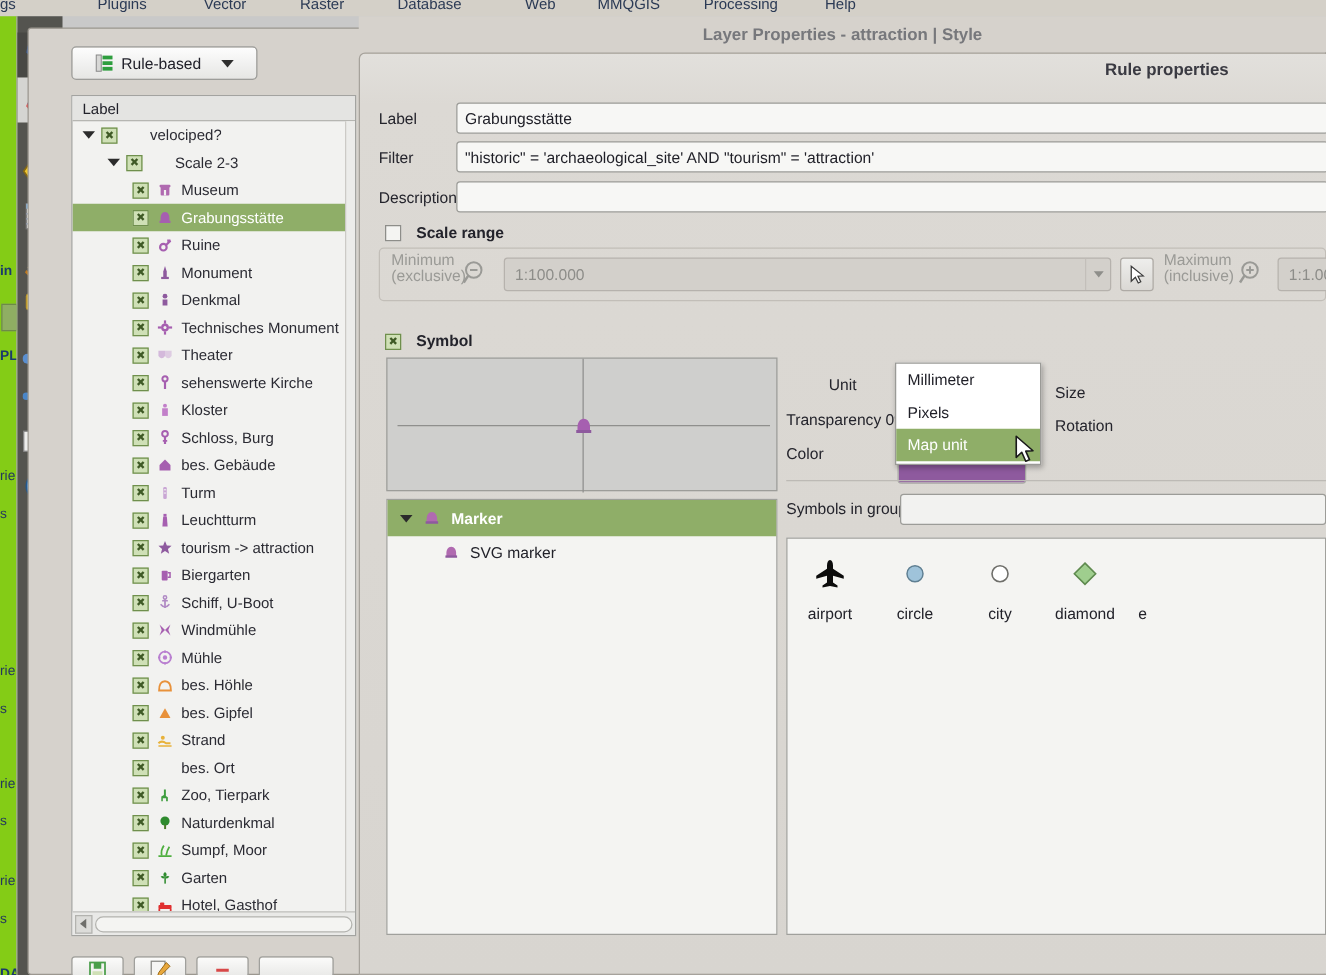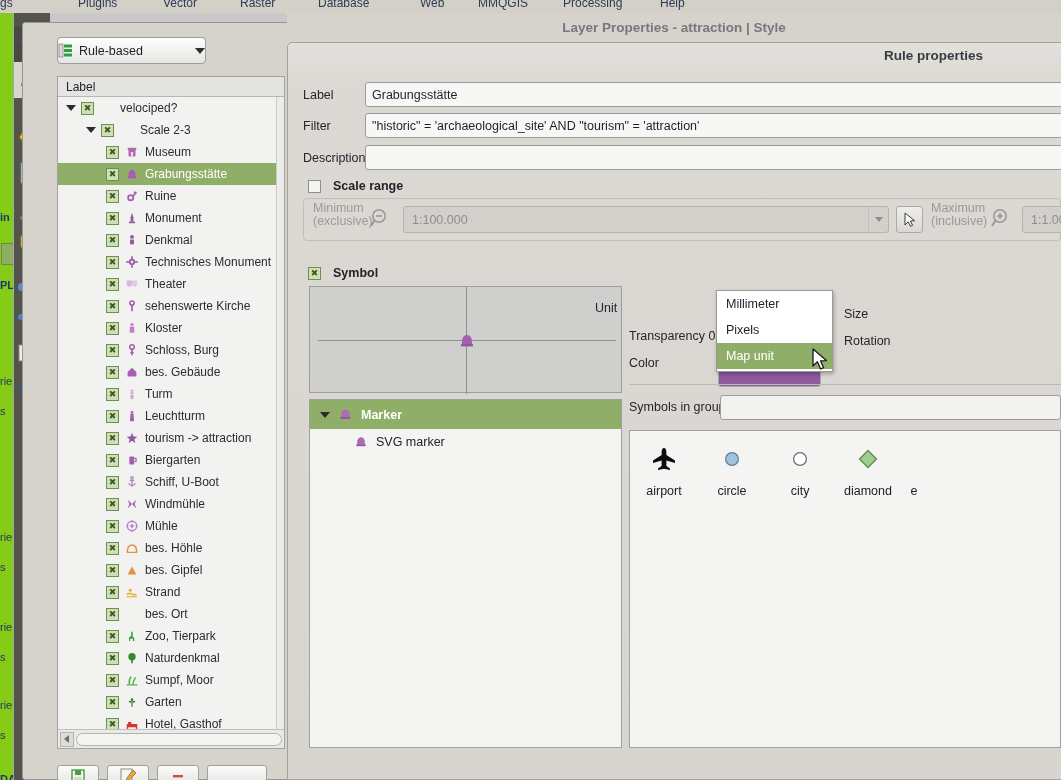--- a/index.html
+++ b/index.html
@@ -54,21 +54,21 @@
   .stylewin {
     position: absolute; left: 22px; top: 22px; width: 1039px; height: 758px;
     background: #d6d2cc; border: 1px solid #9b978f;
     border-radius: 3px;
   }
 
   .renderer-combo {
     position: absolute; left: 57px; top: 37px; width: 149px; height: 27px;
     background: linear-gradient(#fdfdfd, #e6e6e4);
     border: 1px solid #9d9d9a; border-radius: 4px;
-    display: flex; align-items: center; padding: 0 0; gap: 6px;
+    display: flex; align-items: center; padding: 0 18px; gap: 6px;
   }
   .renderer-combo .lbl { flex: 1; font-size: 12.5px; color: #21212a; }
   .caret-down {
     width: 0; height: 0; border-left: 5px solid transparent;
     border-right: 5px solid transparent; border-top: 6px solid #2e2e2e;
   }
 
   
   .treewrap {
     position: absolute; left: 57px; top: 76px; width: 228px; height: 673px;
@@ -813,21 +813,21 @@
     </div>
     <div class="ll-item">
       <svg width="14" height="14" viewBox="0 0 18 18">
         <path d="M9 3 C5.6 3 4 6.4 4 9.6 L4 12.6 L14 12.6 L14 9.6 C14 6.4 12.4 3 9 3 Z" fill="#b06ab0"></path>
         <rect x="3" y="12" width="12" height="2.4" fill="#8e5a9e"></rect>
       </svg>
       <span>SVG marker</span>
     </div>
   </div>
 
-  <span class="rlabel" style="left:595px; top:301px;">Unit</span>
+  <span class="rlabel" style="left:663px; top:301px;">Unit</span>
   <span class="rlabel" style="left:629px; top:329px;">Transparency 0%</span>
   <span class="rlabel" style="left:629px; top:356px;">Color</span>
   <span class="rlabel" style="left:844px; top:307px;">Size</span>
   <span class="rlabel" style="left:844px; top:334px;">Rotation</span>
 
   <div class="colorswatch">
     <i id="color-fill" style="background: rgb(142, 90, 158);"></i>
   </div>
 
   <div class="hrline"></div>

